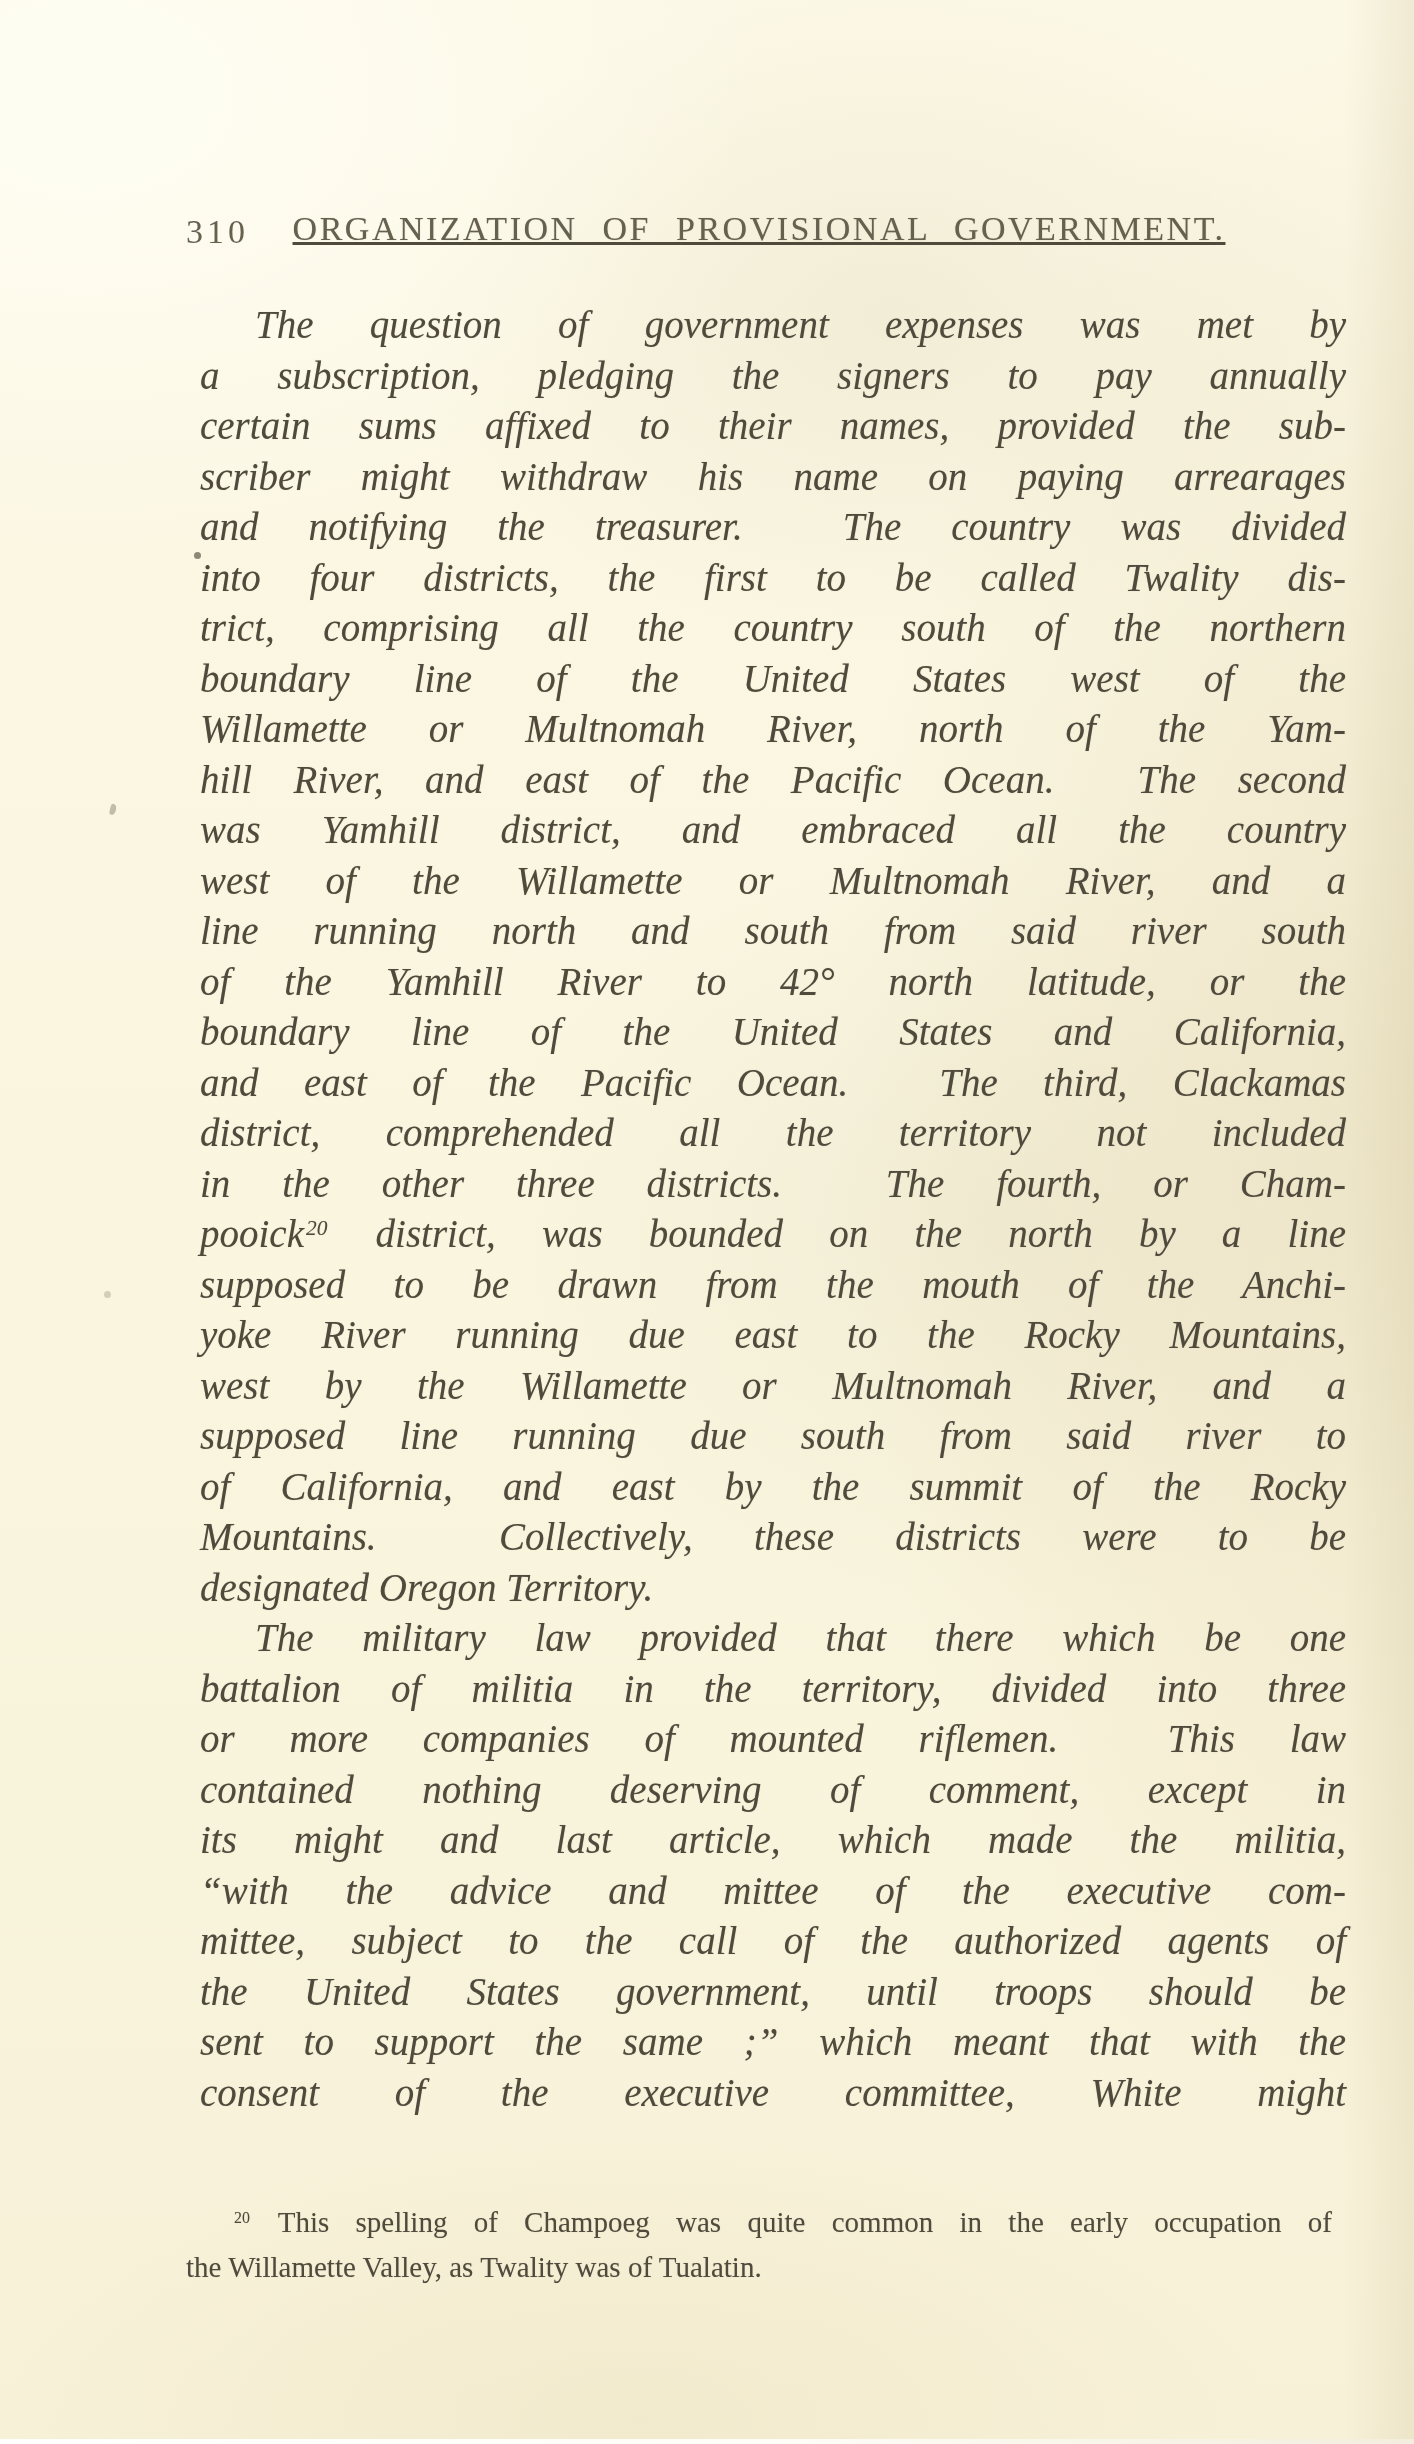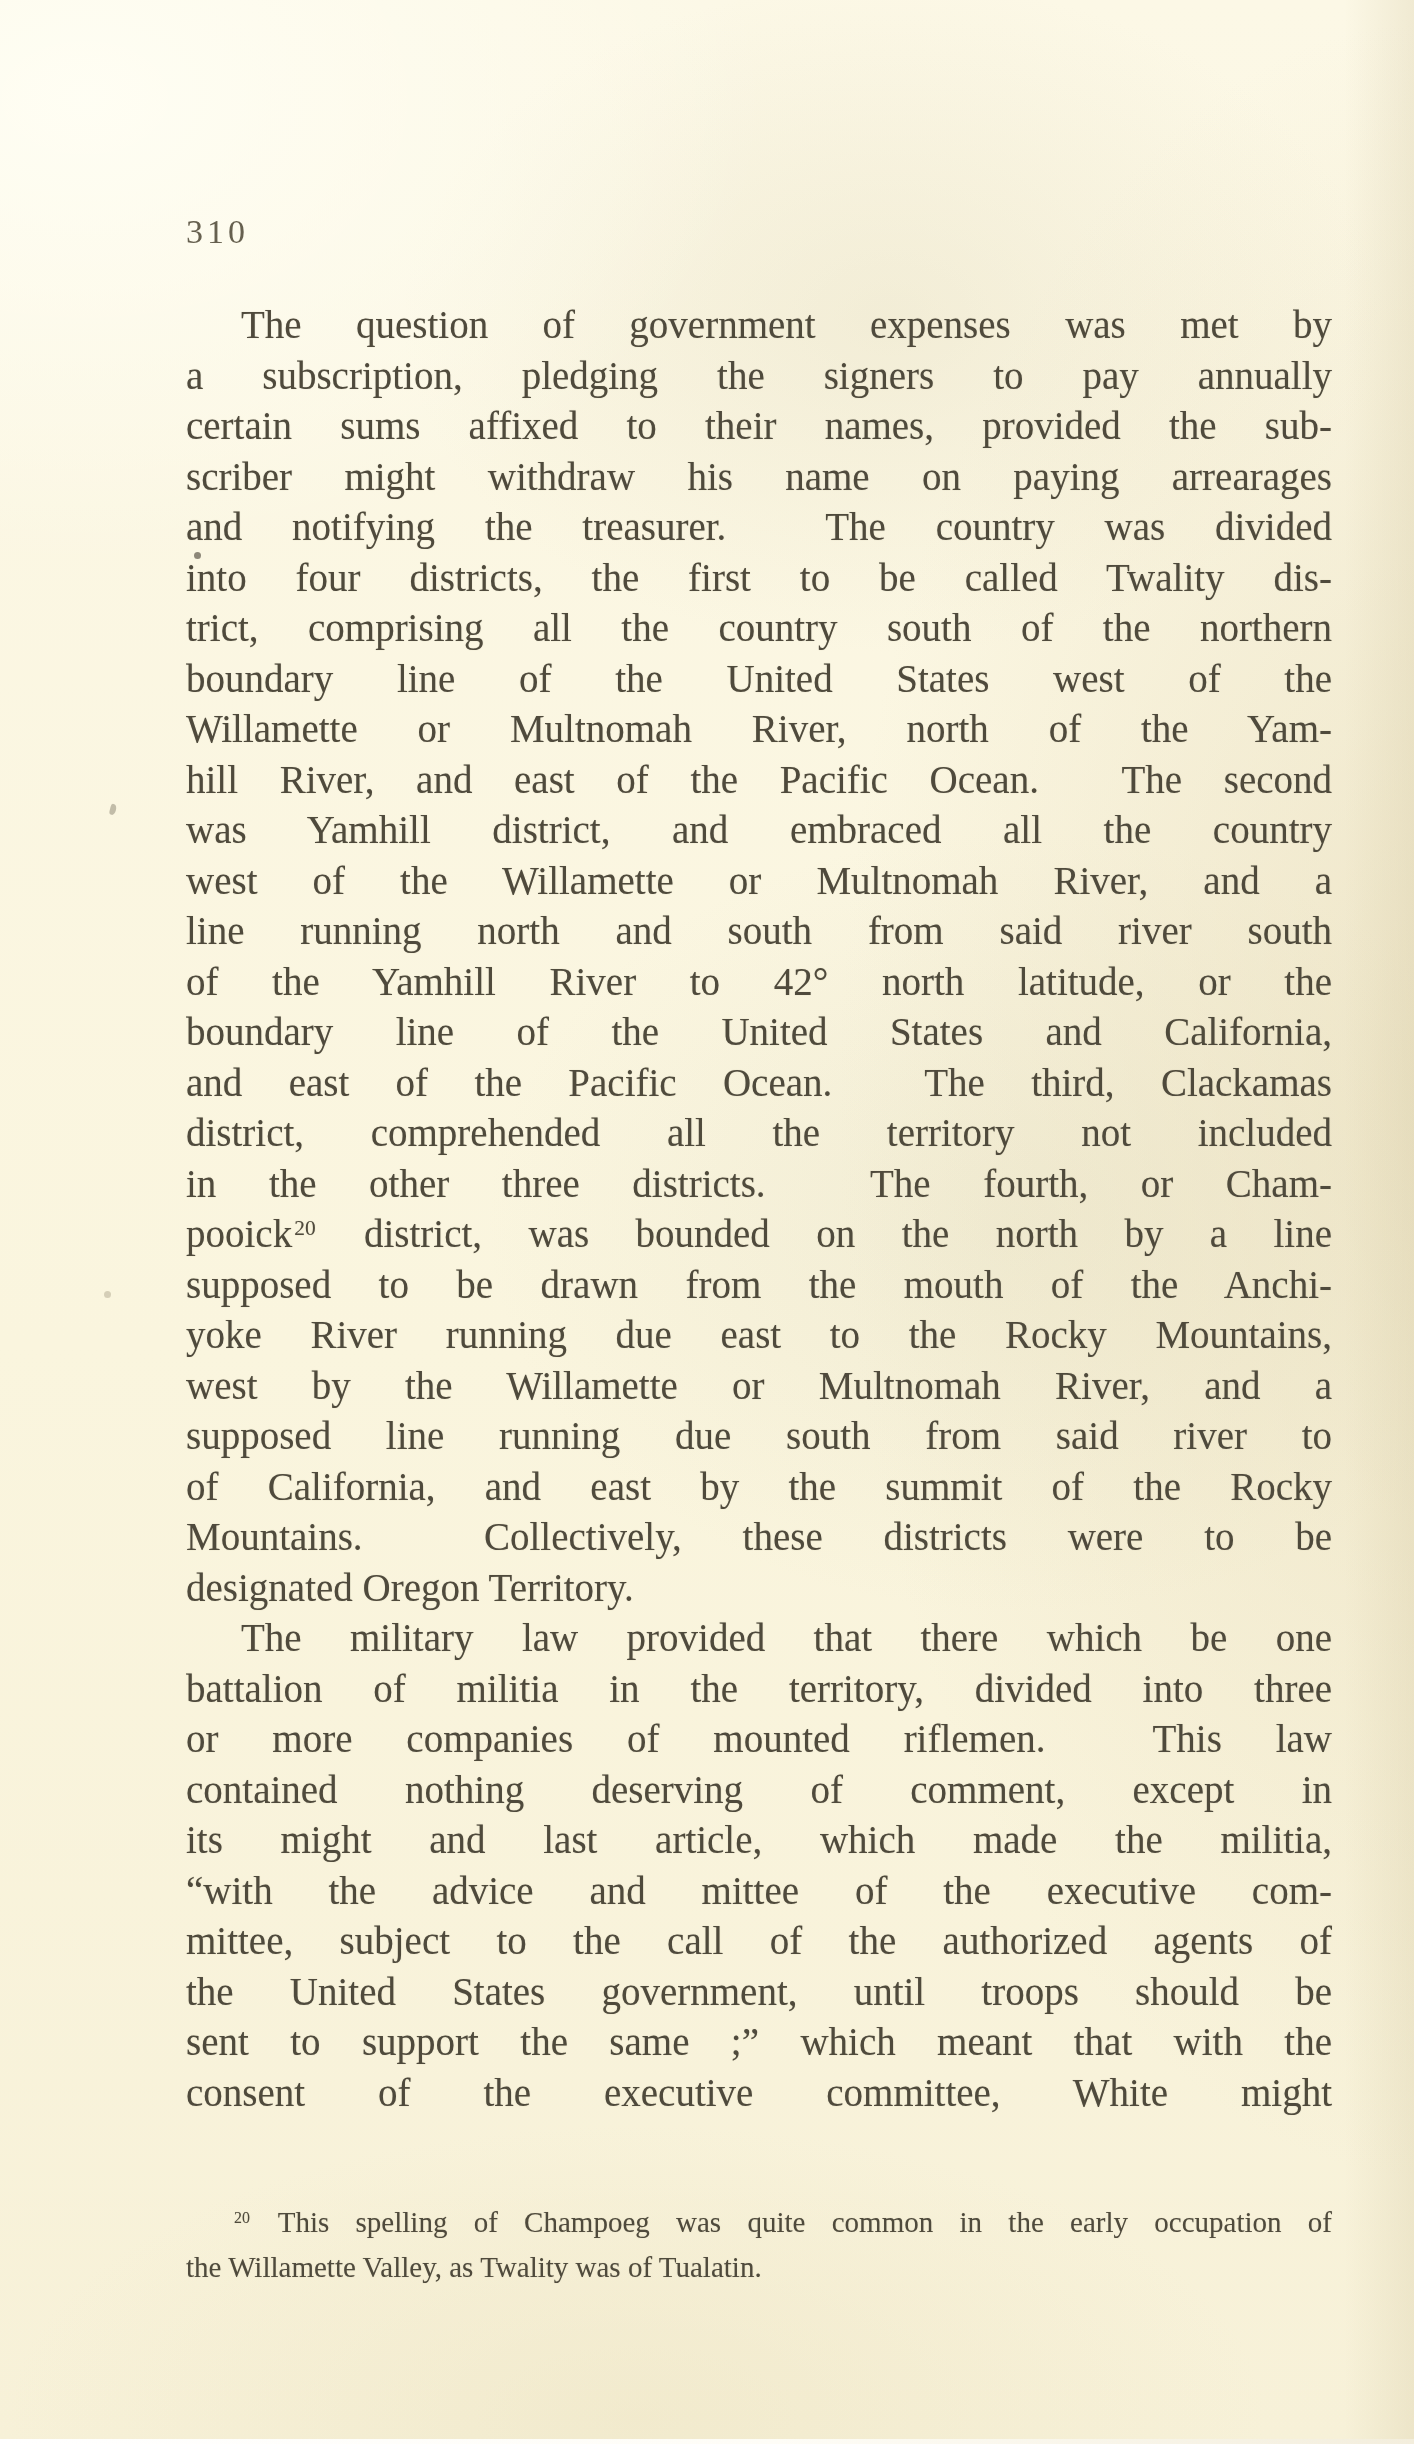--- a/index.html
+++ b/index.html
@@ -20,21 +20,21 @@
   .pagenum{
     position:absolute;left:0;top:3px;font-size:34px;letter-spacing:4px;
     color:var(--ink-light,#66604f);
   }
   .running-title{
     text-align:center;font-size:34px;letter-spacing:2.5px;word-spacing:14px;
     color:var(--ink-light,#66604f);
     text-shadow:0 0 1px rgba(90,84,68,.35);
   }
   
-  .body-text{position:absolute;left:186px;width:1146px;top:300px;}
+  .body-text{position:absolute;left:200px;width:1146px;top:300px;font-style:italic;}
   .line{
     font-size:39px;line-height:50.5px;white-space:pre-wrap;
     text-align:justify;text-align-last:justify;
     text-shadow:0 0 1px rgba(84,78,62,.30);
   }
   .line.indent{padding-left:55px;}
   .line.endline{text-align-last:left;}
   sup{font-size:55%;line-height:0;vertical-align:baseline;position:relative;top:-0.55em;padding:0 2px;}
   
   .footnote{position:absolute;left:186px;width:1146px;top:2196px;}
@@ -55,20 +55,21 @@
     background:linear-gradient(90deg,rgba(210,198,160,0) 0%,rgba(210,198,160,.28) 100%);
   }
 </style>
 </head>
 <body>
 
 <div class="page">
 
   <div class="header">
     <span class="pagenum">310</span>
+    <div class="running-title">ORGANIZATION OF PROVISIONAL GOVERNMENT.</div>
   </div>
 
   <div class="body-text" id="body-text">
       <div class="line indent">The question of government expenses was met by</div>
       <div class="line">a subscription, pledging the signers to pay annually</div>
       <div class="line">certain sums affixed to their names, provided the sub-</div>
       <div class="line">scriber might withdraw his name on paying arrearages</div>
       <div class="line">and notifying the treasurer.  The country was divided</div>
       <div class="line">into four districts, the first to be called Twality dis-</div>
       <div class="line">trict, comprising all the country south of the northern</div>

